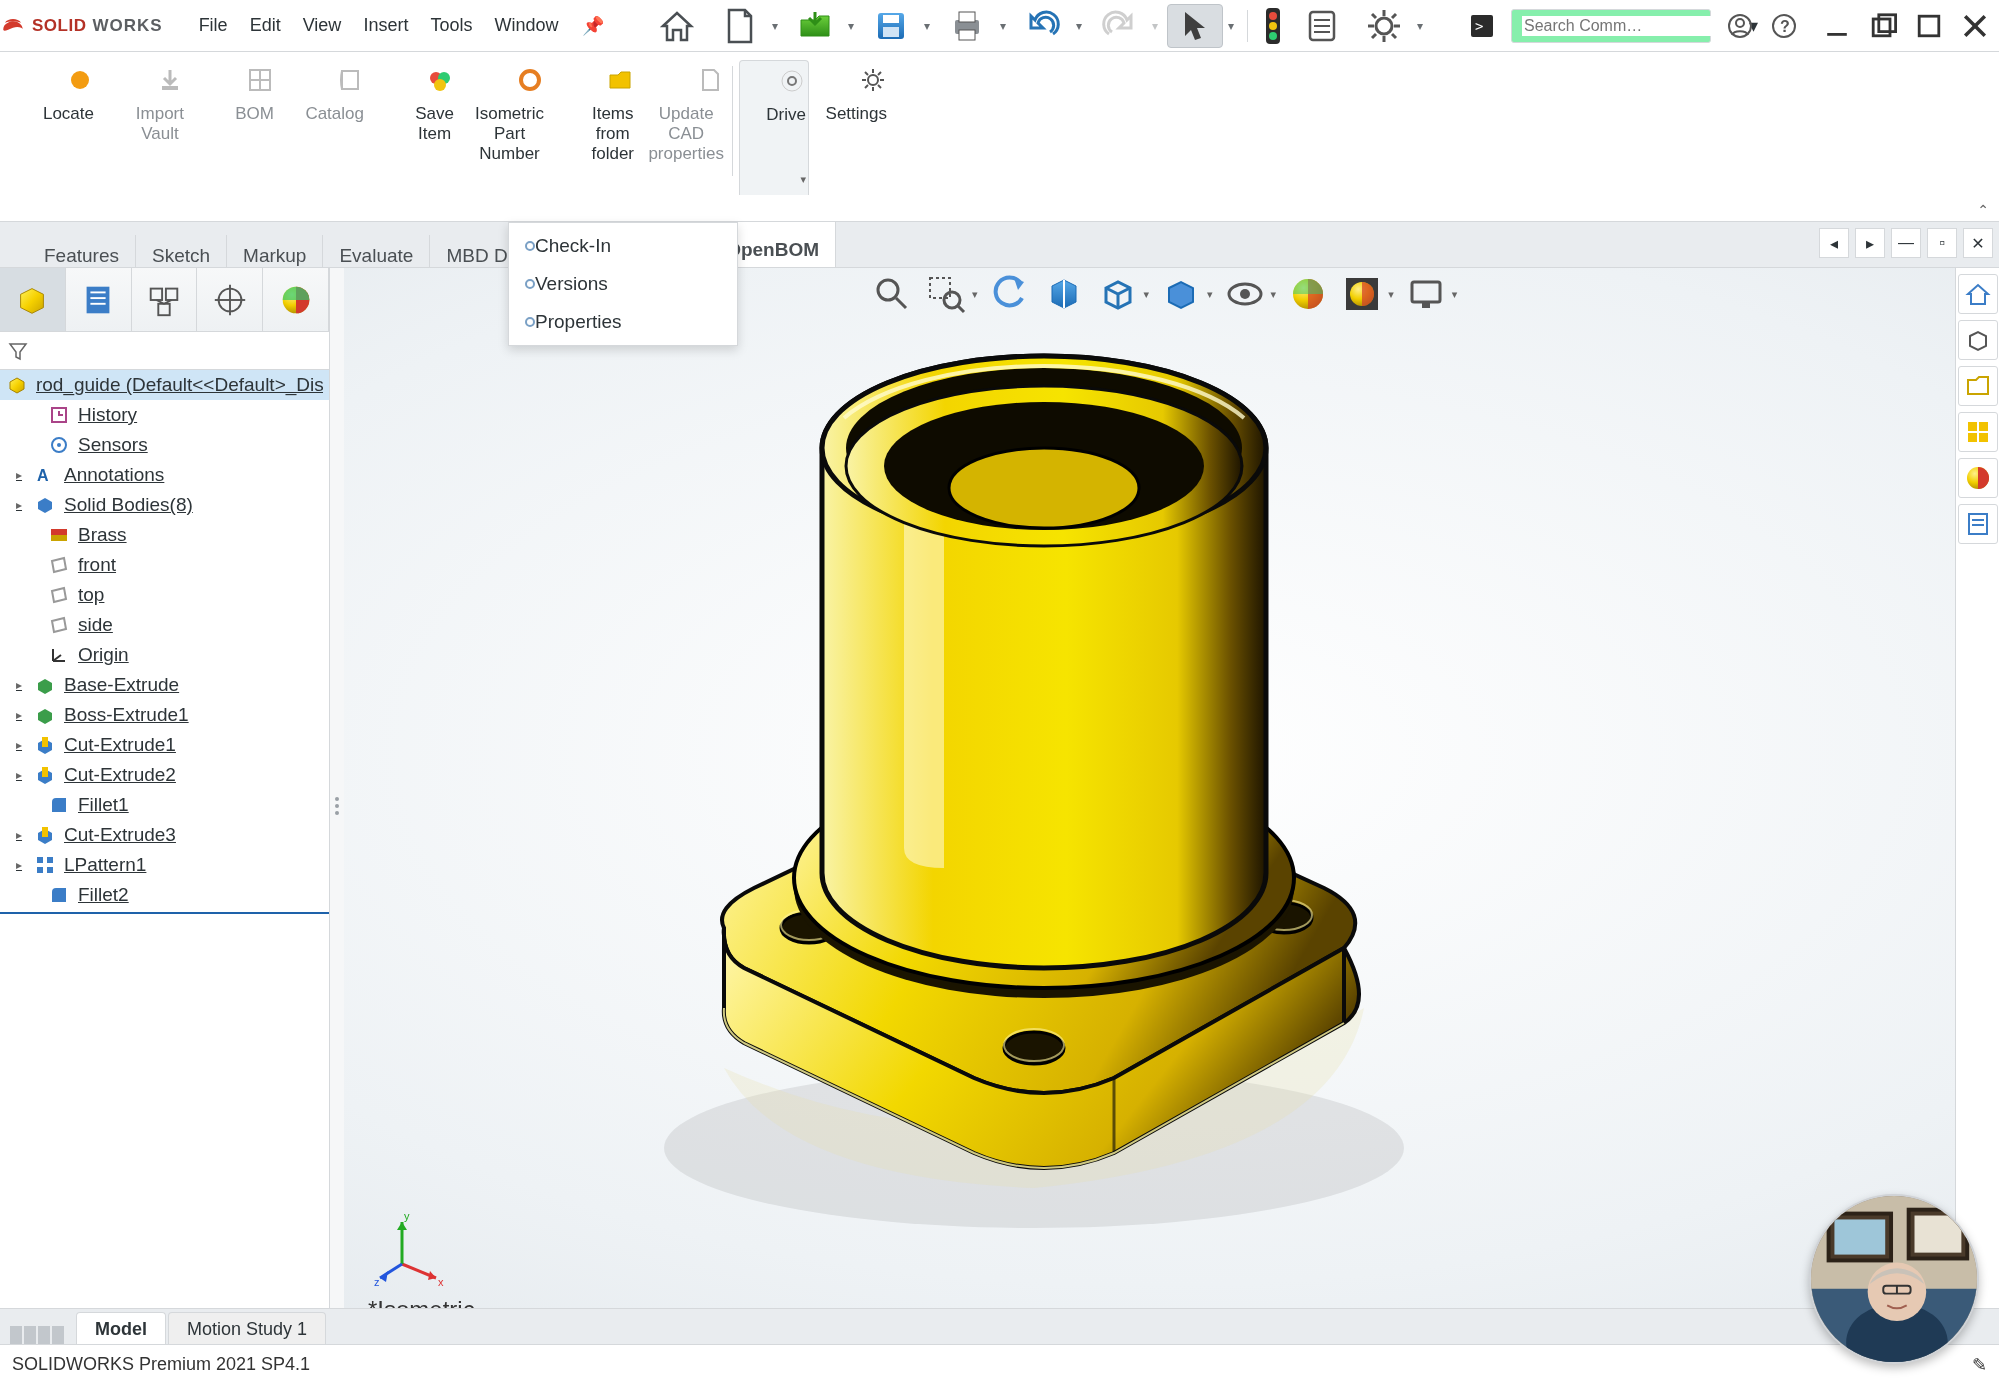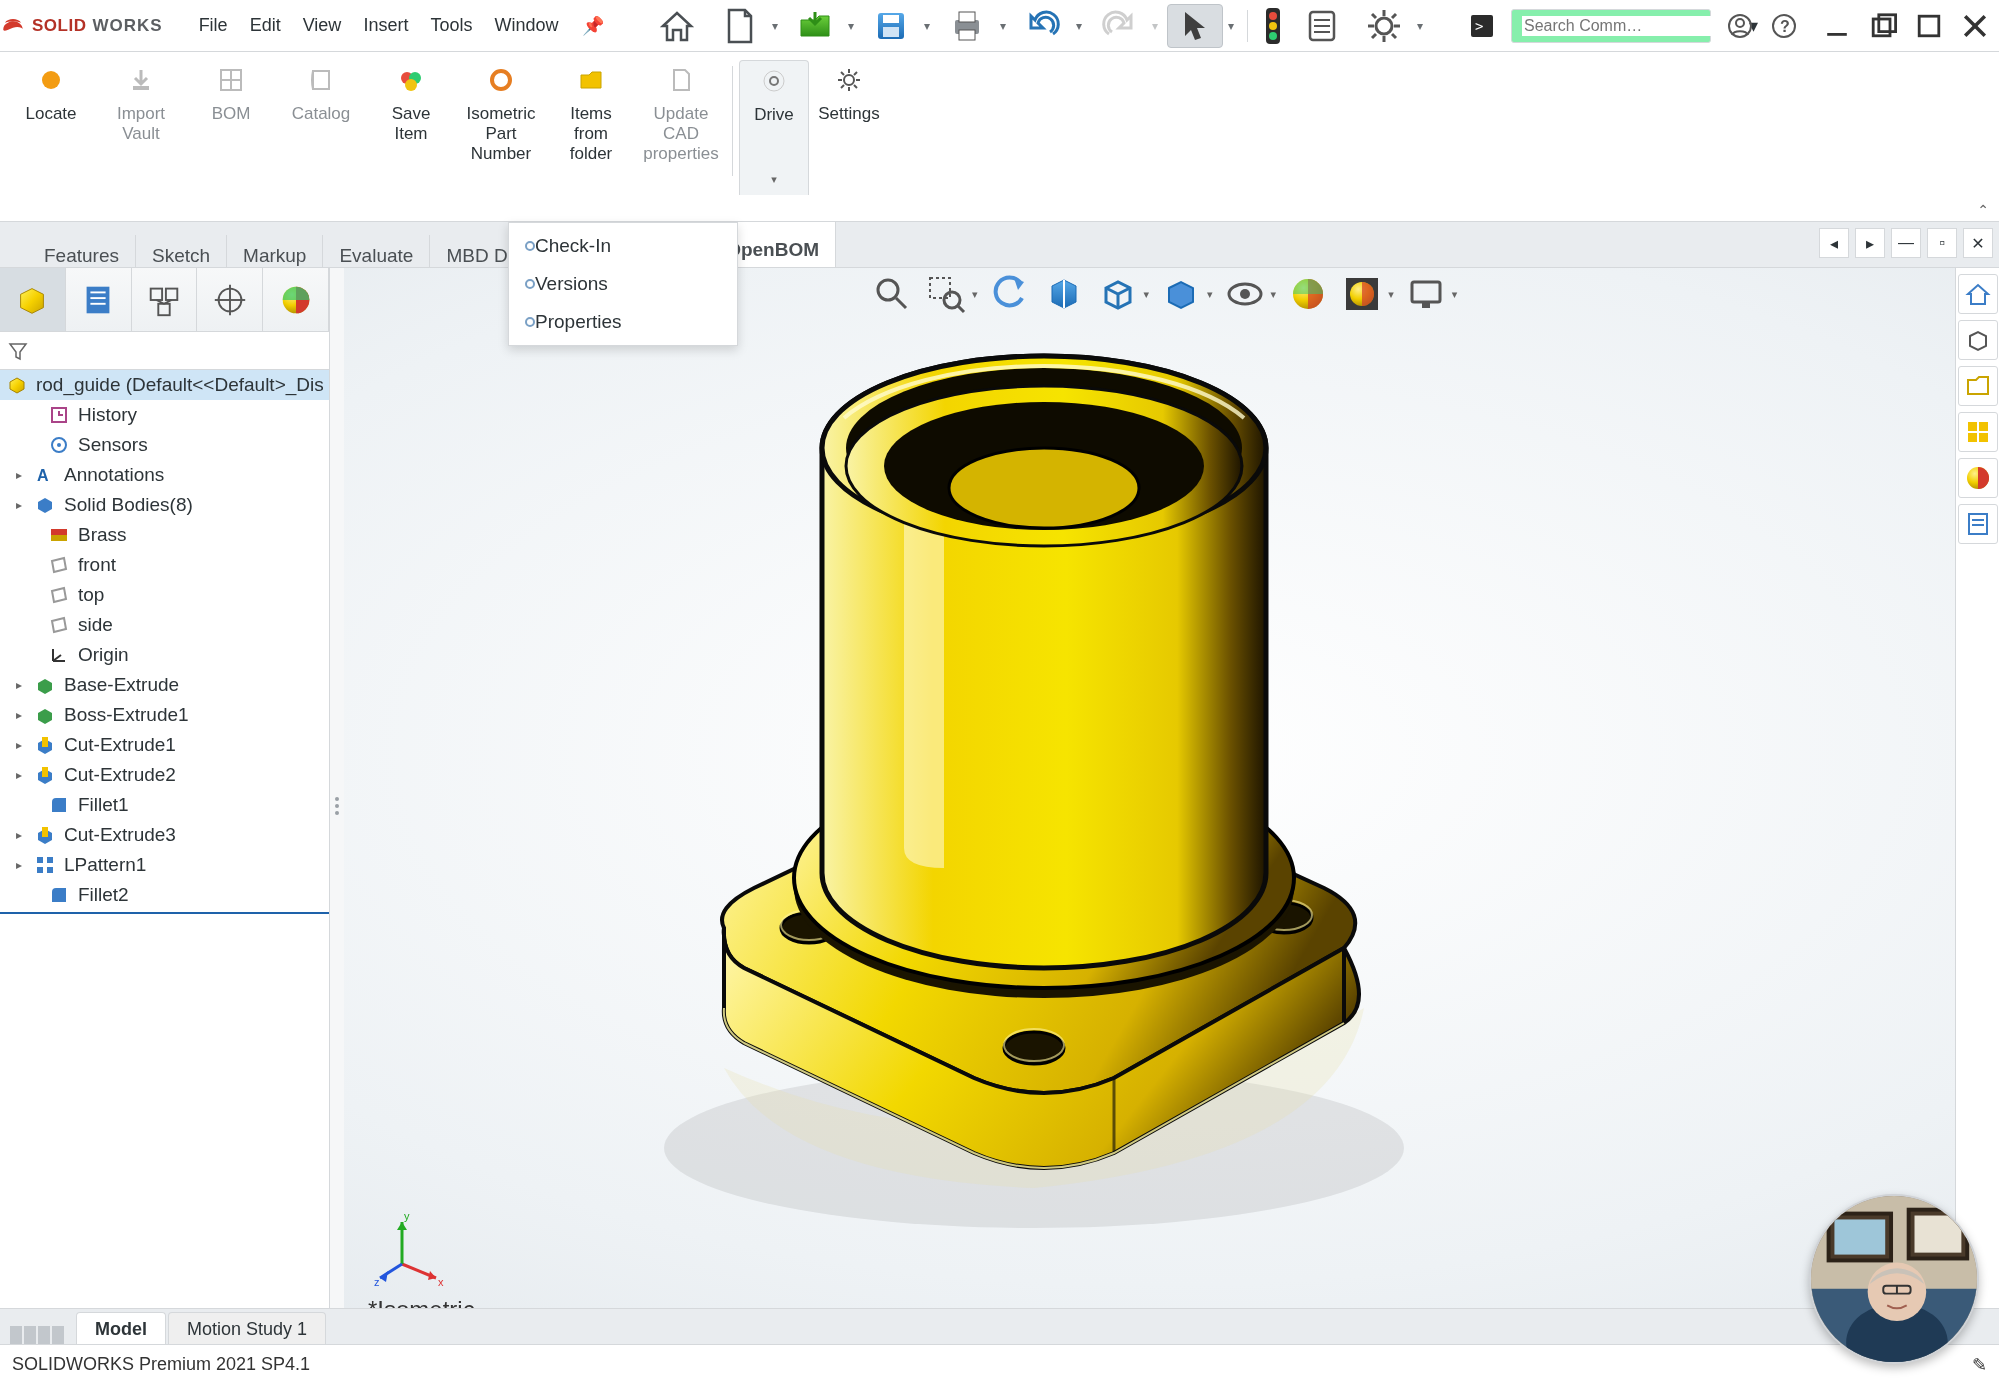--- a/index.html
+++ b/index.html
@@ -69,21 +69,21 @@
     height:170px;
     background:#ffffff;
     border-bottom:1px solid var(--border);
     display:flex;
     align-items:flex-start;
     padding:8px 6px 0 6px;
     position:relative;
   }
   .rgroup { display:flex; }
   .rbtn {
-    display:flex; flex-direction:column; align-items:center;
+    display:flex; flex-direction:column; align-items:flex-end;
     width:90px; padding:6px 2px;
     text-align:center; font-size:17px; line-height:20px;
     color:var(--text);
   }
   .rbtn.disabled { color: var(--muted); }
   .rbtn .ricon { width:28px; height:28px; margin-bottom:10px; display:flex; align-items:center; justify-content:center;}
   .rbtn .ricon svg { width:26px; height:26px;}
   .rbtn .rlabel { white-space:pre-line; }
   .rsep { width:1px; background:var(--border); height:110px; margin:6px 6px 0;}
   .ribbon-collapse { position:absolute; right:10px; top:150px; font-size:14px; color:#666;}
@@ -154,20 +154,21 @@
     left:0; top:268px; right:0; bottom:40px;
     display:flex;
   }
 
   
   .fm-col {
     width:330px;
     display:flex; flex-direction:column;
     border-right:1px solid var(--border);
     background:#fff;
+    text-decoration:underline;
   }
   .fm-tabs {
     height:64px;
     display:flex;
     align-items:stretch;
     border-bottom:1px solid var(--border);
     background:linear-gradient(#f7f8f9,#eef1f3);
   }
   .fm-tab {
     flex:1; display:flex; align-items:center; justify-content:center;

